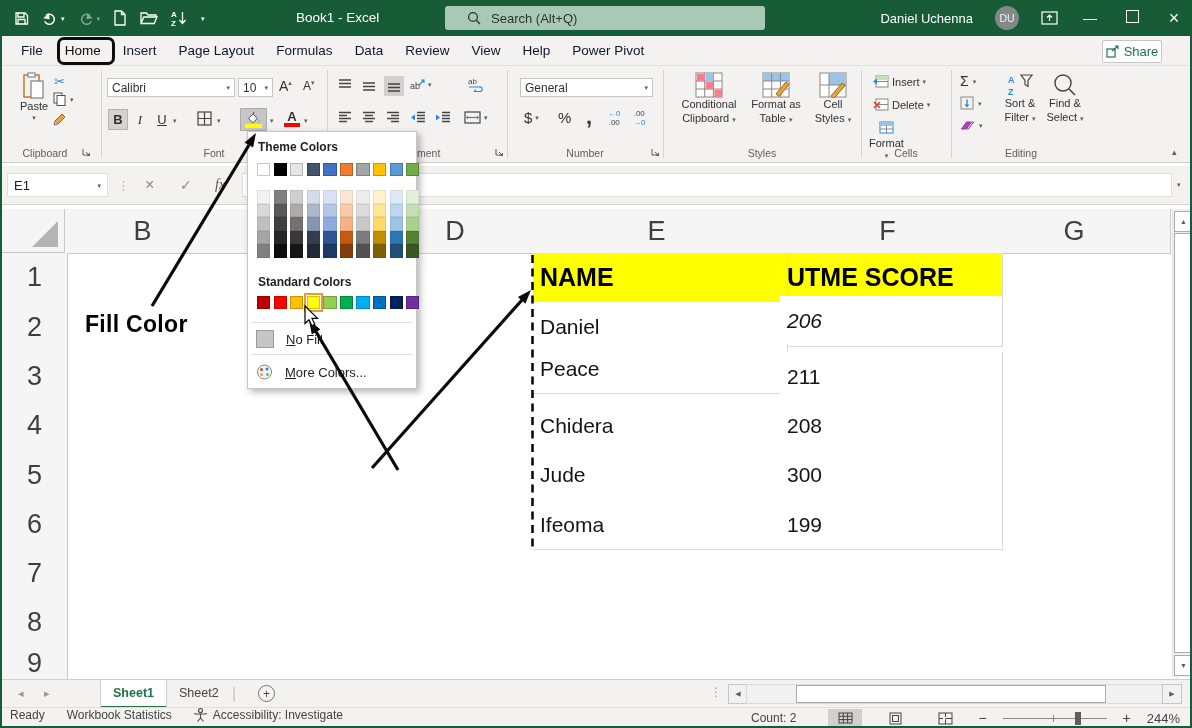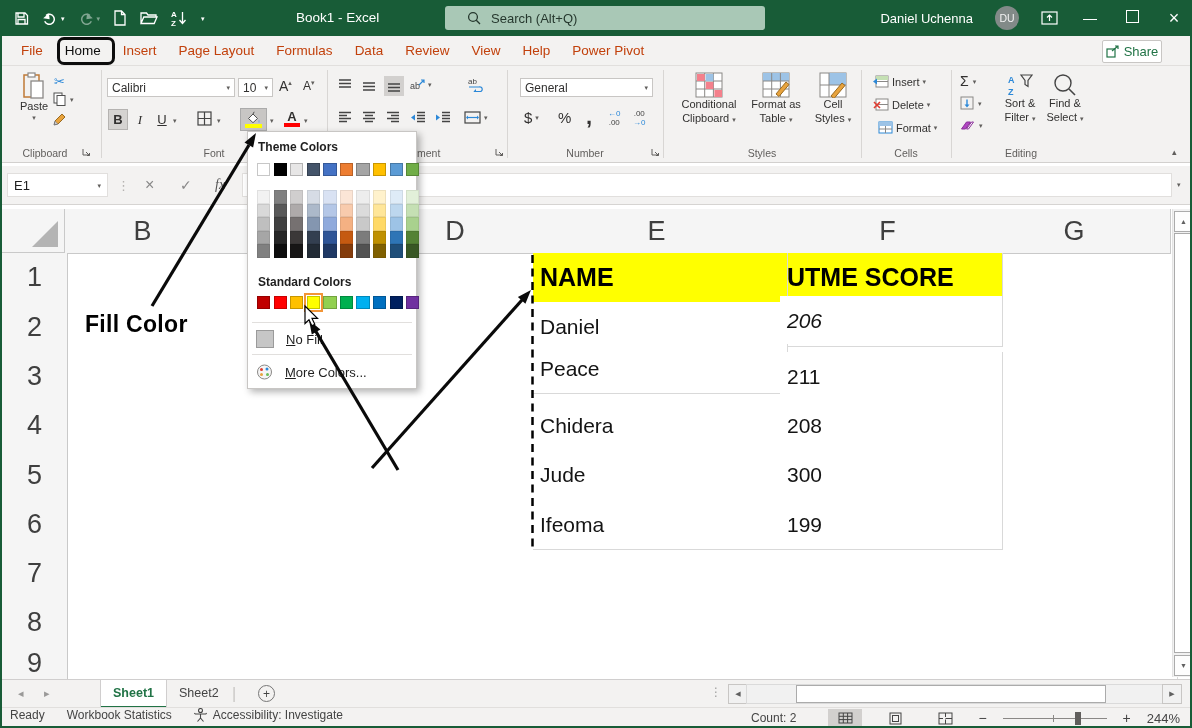--- a/index.html
+++ b/index.html
@@ -18,21 +18,21 @@
              display:flex;align-items:center;padding-left:22px;gap:10px;font-size:13px;color:#26382e;}
   .tbright{right:8px;top:0;height:36px;display:flex;align-items:center;gap:22px;}
   .uname{font-size:13px;}
   .avatar{width:24px;height:24px;border-radius:50%;background:#828a88;color:#f2f2f2;font-size:10.5px;
           display:flex;align-items:center;justify-content:center;}
   .winbtn{font-size:14px;color:#fff;width:20px;text-align:center;}
   .maxbox{width:11px;height:11px;border:1.4px solid #fff;}
   
   .tabrow{left:0;top:36px;width:1192px;height:30px;background:#F3F2F1;border-bottom:1px solid #E1DFDD;}
   .rtabs{left:10px;top:0;height:30px;display:flex;}
-  .rtab{position:relative;padding:0 11px;line-height:30px;font-size:13.5px;color:#c2410c;}
+  .rtab{position:relative;padding:0 11px;line-height:30px;font-size:13.5px;color:#0f172a;}
   .rtab.active{color:#0d0d0d;}
   .rtab.active::after{content:"";position:absolute;left:11px;right:11px;bottom:1px;height:3px;background:#217346;}
   .homebox{left:57px;top:37px;width:58px;height:28px;border:3px solid #0d0d0d;border-radius:7px;z-index:9;}
   .sharebtn{left:1112px;top:40px;width:60px;height:23px;border:1px solid #C8C6C4;background:#fff;border-radius:2px;
             display:flex;align-items:center;justify-content:center;gap:5px;color:#217346;font-size:13px;}
   
   .ribbon{left:0;top:66px;width:1192px;height:97px;background:#F3F2F1;border-bottom:1px solid #D2D0CE;}
   .vsep{position:absolute;top:4px;height:88px;width:1px;background:#D8D6D4;}
   .grplabel{position:absolute;font-size:10.5px;color:#605E5C;text-align:center;bottom:3px;}
   .launcher{position:absolute;bottom:4px;width:10px;height:10px;}
@@ -422,21 +422,21 @@
         </div>
       <div class="a rbtn" style="left:12px;top:32px;">
         <svg width="16" height="13">
             <rect x="3" y="1" width="12" height="11" fill="#fff" stroke="#8A8886"></rect>
             <path d="M3,6.5 h12" stroke="#8A8886"></path>
             <path d="M1,4 l6,6 M7,4 l-6,6" stroke="#E03C31" stroke-width="1.6"></path>
           </svg>
         <span>Delete</span>
         <span class="chev">▾</span>
         </div>
-      <div class="a rbtn" style="left:16px;top:55px;">
+      <div class="a rbtn" style="left:8px;top:55px;flex-direction:column;">
         <svg width="16" height="13">
             <rect x="2" y="1" width="13" height="11" fill="#fff" stroke="#2B88D8"></rect>
             <rect x="2" y="1" width="13" height="4" fill="#9DC3E6"></rect>
             <path d="M2,8 h13 M8.5,5 v7" stroke="#8A8886"></path>
           </svg>
         <span>Format</span>
         <span class="chev">▾</span>
         </div>
       <div class="grplabel" style="left:0;width:90px;">Cells</div>
     </div>

